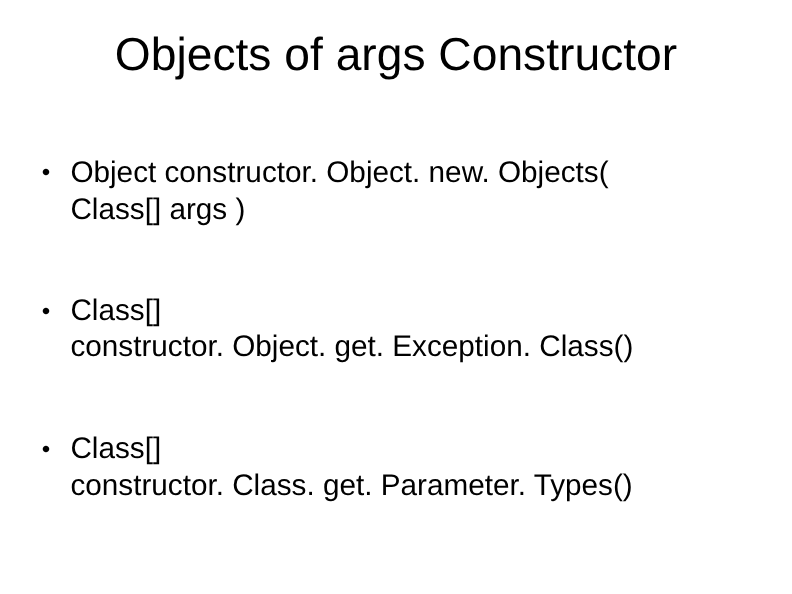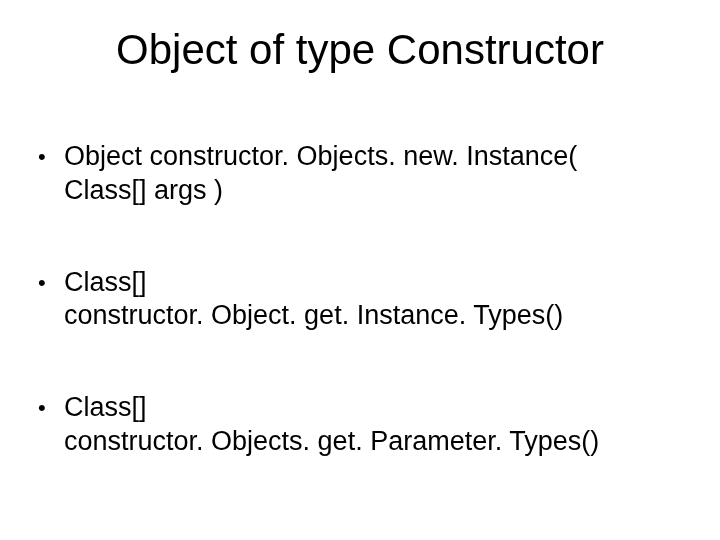--- a/index.html
+++ b/index.html
@@ -48,42 +48,42 @@
     line-height: 1.5;
   }
   .text {
     flex: 1;
   }
 </style>
 </head>
 <body>
 
 <div class="slide">
-  <div class="title">Object of type Constructor</div>
+  <div class="title">Objects of args Constructor</div>
 
   <div class="body">
 
     <div class="item">
       <div class="bullet">•</div>
       <div class="text">
-        <span>Object constructor. Objects. new. Instance(</span><br>
+        <span>Object constructor. Object. new. Objects(</span><br>
         <span>Class[] args )</span>
       </div>
     </div>
 
     <div class="item">
       <div class="bullet">•</div>
       <div class="text">
         <span>Class[]</span><br>
-        <span>constructor. Object. get. Instance. Types()</span>
+        <span>constructor. Object. get. Exception. Class()</span>
       </div>
     </div>
 
     <div class="item">
       <div class="bullet">•</div>
       <div class="text">
         <span>Class[]</span><br>
-        <span>constructor. Objects. get. Parameter. Types()</span>
+        <span>constructor. Class. get. Parameter. Types()</span>
       </div>
     </div>
 
   </div>
 </div>
 
 </body></html>

